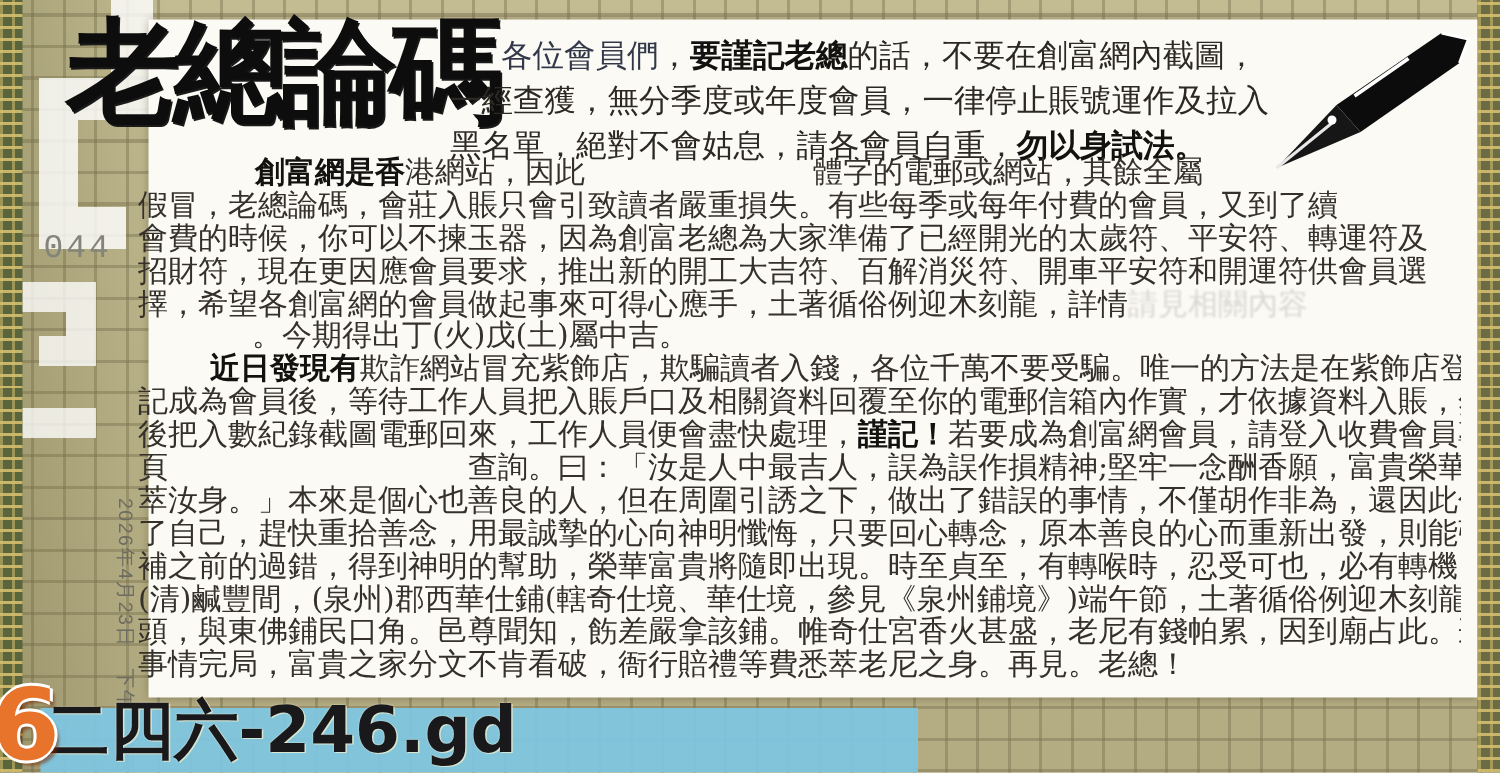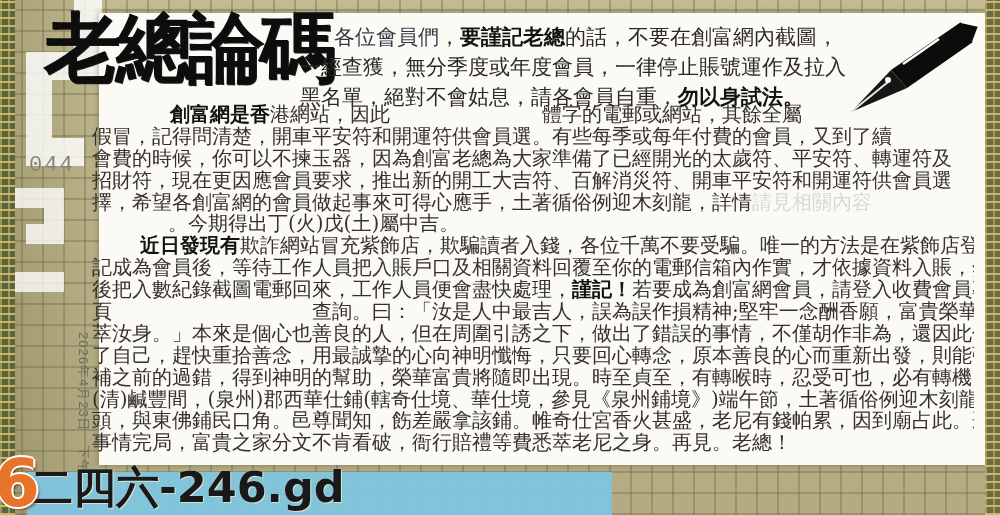--- a/index.html
+++ b/index.html
@@ -113,21 +113,21 @@
     <circle cx="55" cy="72" r="3" fill="#fff"></circle>
   </g>
 </svg>
 
 <div class="issue-num">044</div>
 
 <div class="date-note">2026年4月23日　下午六時更新</div>
 
 <div class="body-text">
     <div class="bline"><span class="gap" style="width: 78px;"></span><span class="b">創富網是香</span><span>港網站，因此</span><span class="gap" style="width: 152px;"></span><span>體字的電郵或網站，其餘全屬</span></div>
-    <div class="bline"><span>假冒，記得問清楚，開車平安符和開運符供會員選。有些每季或每年付費的會員，又到了續</span></div>
+    <div class="bline"><span>假冒，老總論碼，會莊入賬只會引致讀者嚴重損失。有些每季或每年付費的會員，又到了續</span></div>
     <div class="bline"><span>會費的時候，你可以不揀玉器，因為創富老總為大家準備了已經開光的太歲符、平安符、轉運符及</span></div>
     <div class="bline"><span>招財符，現在更因應會員要求，推出新的開工大吉符、百解消災符、開車平安符和開運符供會員選</span></div>
     <div class="bline"><span>擇，希望各創富網的會員做起事來可得心應手，土著循俗例迎木刻龍，詳情</span><span class="ghost">請見相關內容</span></div>
     <div class="bline"><span class="gap" style="width: 76px;"></span><span>。今期得出丁(火)戊(土)屬中吉。</span></div>
     <div class="bline"><span class="gap" style="width: 48px;"></span><span class="b">近日發現有</span><span>欺詐網站冒充紫飾店，欺騙讀者入錢，各位千萬不要受騙。唯一的方法是在紫飾店登</span></div>
     <div class="bline"><span>記成為會員後，等待工作人員把入賬戶口及相關資料回覆至你的電郵信箱內作實，才依據資料入賬，然</span></div>
     <div class="bline"><span>後把入數紀錄截圖電郵回來，工作人員便會盡快處理，</span><span class="b">謹記！</span><span>若要成為創富網會員，請登入收費會員專</span></div>
     <div class="bline"><span>頁</span><span class="gap" style="width: 200px;"></span><span>查詢。曰：「汝是人中最吉人，誤為誤作損精神;堅牢一念酬香願，富貴榮華</span></div>
     <div class="bline"><span>萃汝身。」本來是個心也善良的人，但在周圍引誘之下，做出了錯誤的事情，不僅胡作非為，還因此傷</span></div>
     <div class="bline"><span>了自己，趕快重拾善念，用最誠摯的心向神明懺悔，只要回心轉念，原本善良的心而重新出發，則能彌</span></div>

